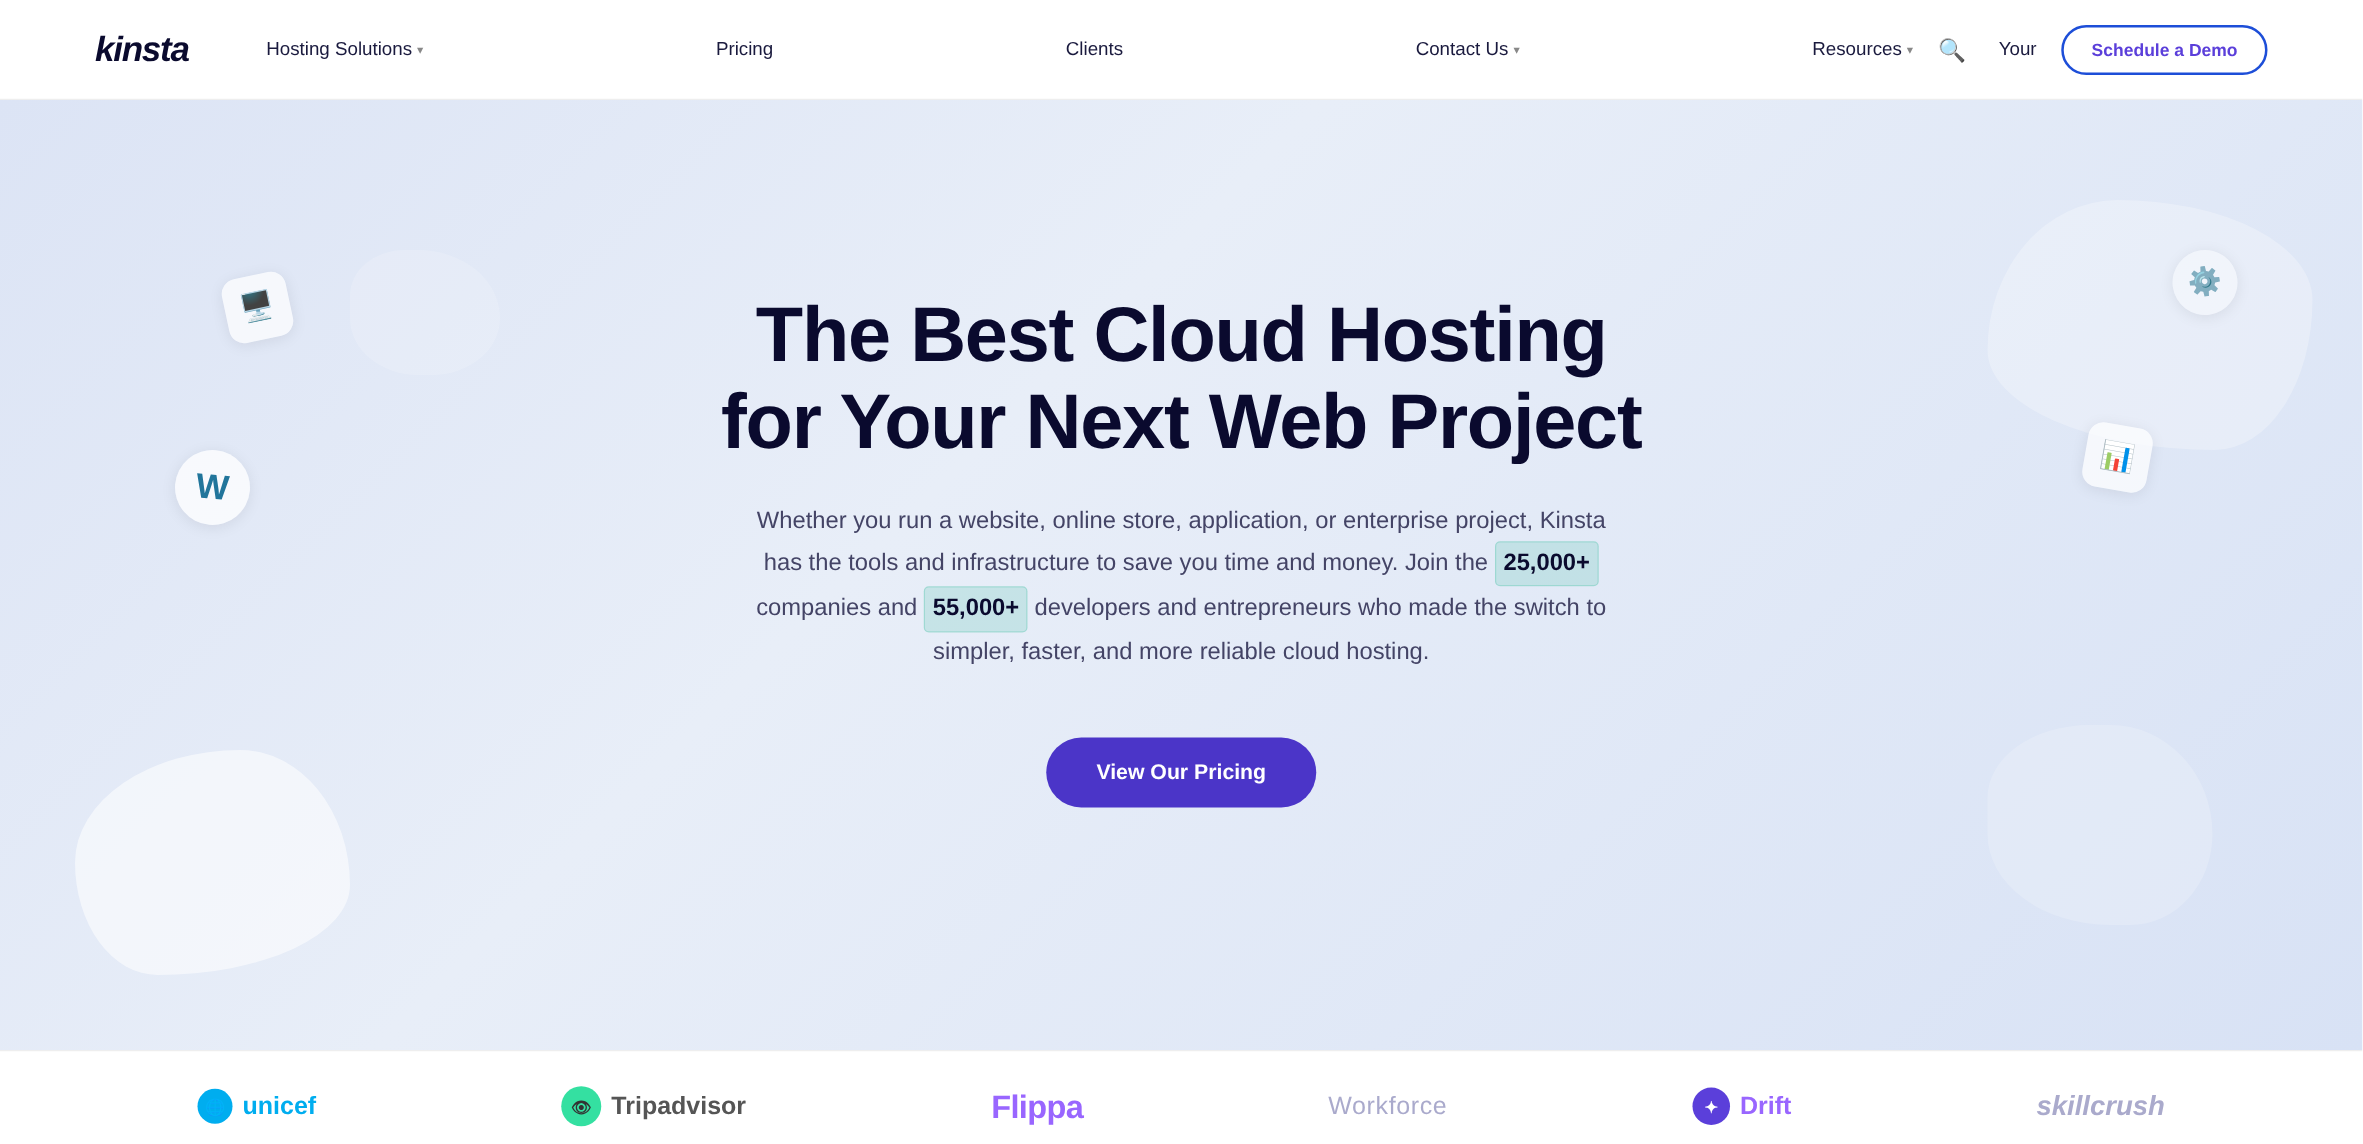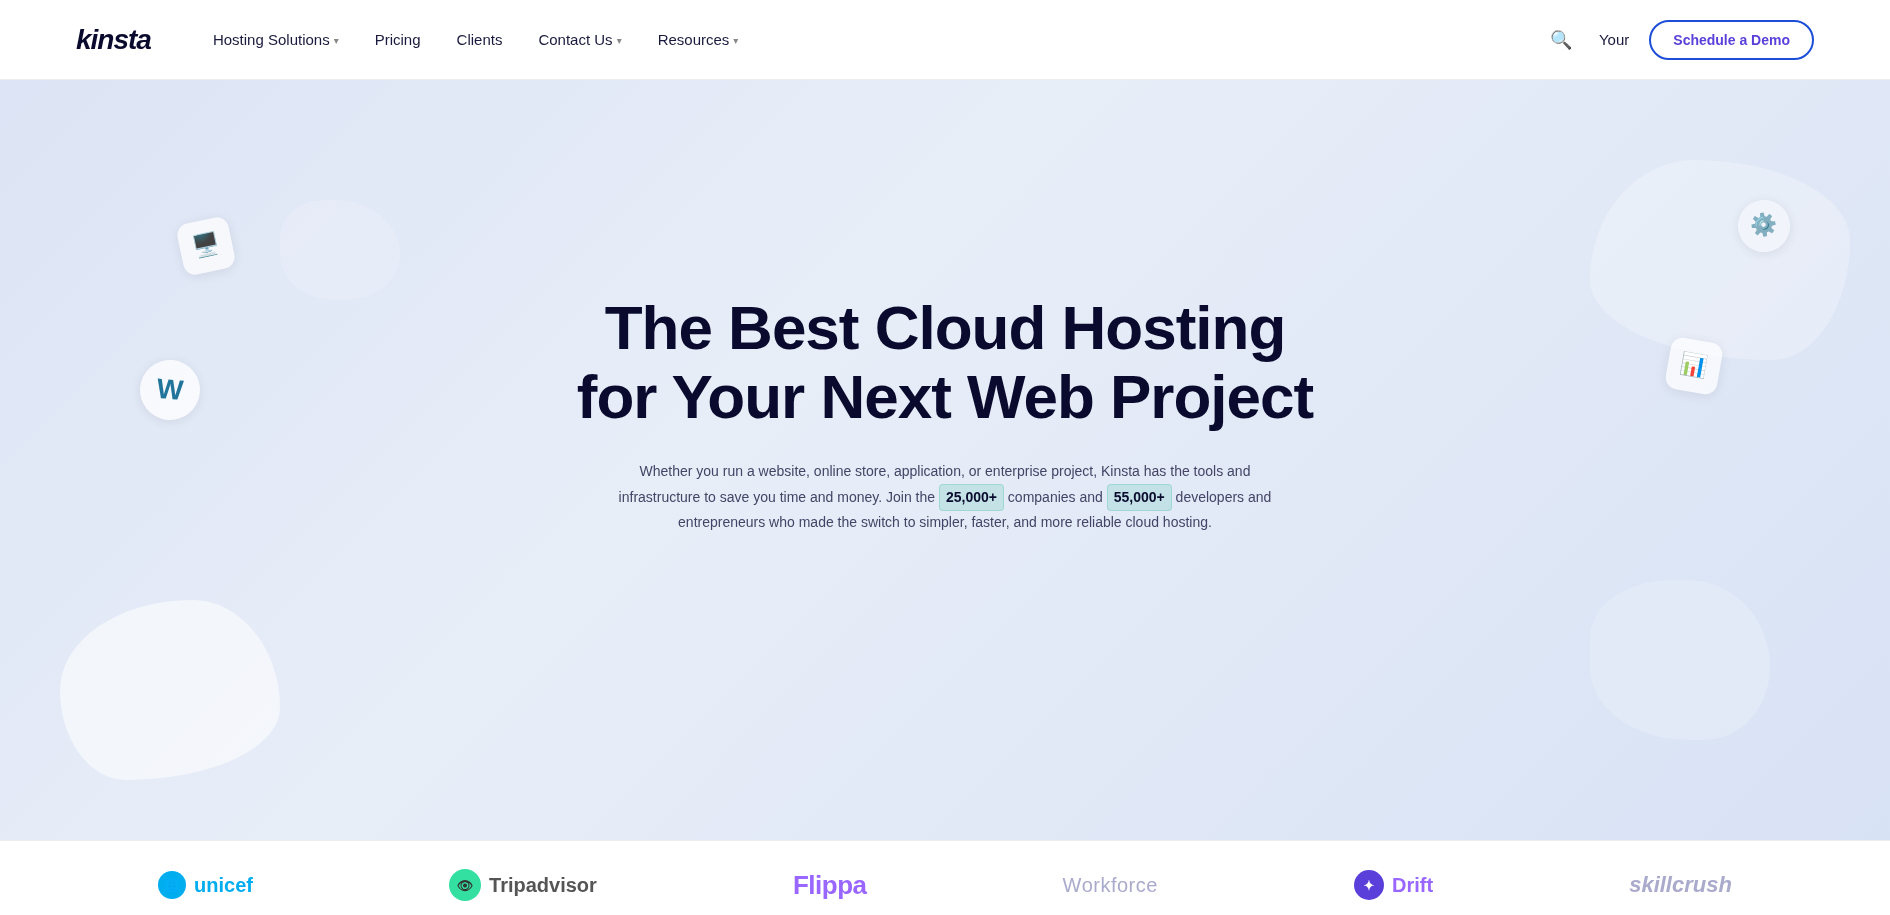--- a/index.html
+++ b/index.html
@@ -22,20 +22,21 @@
       color: #0a0a2e;
       letter-spacing: -1px;
       margin-right: 48px;
       font-style: italic;
     }
     .nav-links {
       display: flex;
       align-items: center;
       gap: 8px;
       flex: 1;
+      justify-content: space-between;
     }
     .nav-item {
       display: flex;
       align-items: center;
       gap: 4px;
       padding: 8px 14px;
       color: #1a1a3e;
       font-size: 15px;
       font-weight: 500;
       cursor: pointer;
@@ -129,21 +130,21 @@
     }
     .hero-title {
       font-size: 62px;
       font-weight: 900;
       color: #0a0a2e;
       line-height: 1.12;
       margin-bottom: 28px;
       letter-spacing: -1px;
     }
     .hero-sub {
-      font-size: 14px;
+      font-size: 19px;
       color: #444466;
       line-height: 1.7;
       margin-bottom: 52px;
       max-width: 680px;
       margin-left: auto;
       margin-right: auto;
     }
     .highlight-badge {
       display: inline-block;
       background: rgba(100,200,180,0.25);
@@ -293,20 +294,21 @@
 
     <p class="hero-sub">
       <span>Whether you run a website, online store, application, or enterprise project, Kinsta has the tools and infrastructure to save you time and money. Join the</span>
       <span class="highlight-badge">25,000+</span>
       <span>companies and</span>
       <span class="highlight-badge">55,000+</span>
       <span>developers and entrepreneurs who made the switch to simpler, faster, and more reliable cloud hosting.</span>
     </p>
 
     <div class="hero-buttons">
+      <button class="btn-primary">View Our Pricing</button>
     </div>
   </div>
 </section>
 
 <div class="logos-bar">
   <div class="logo-item logo-unicef">
     <div class="logo-icon-circle">🌐</div>
     <span>unicef</span>
   </div>
 

